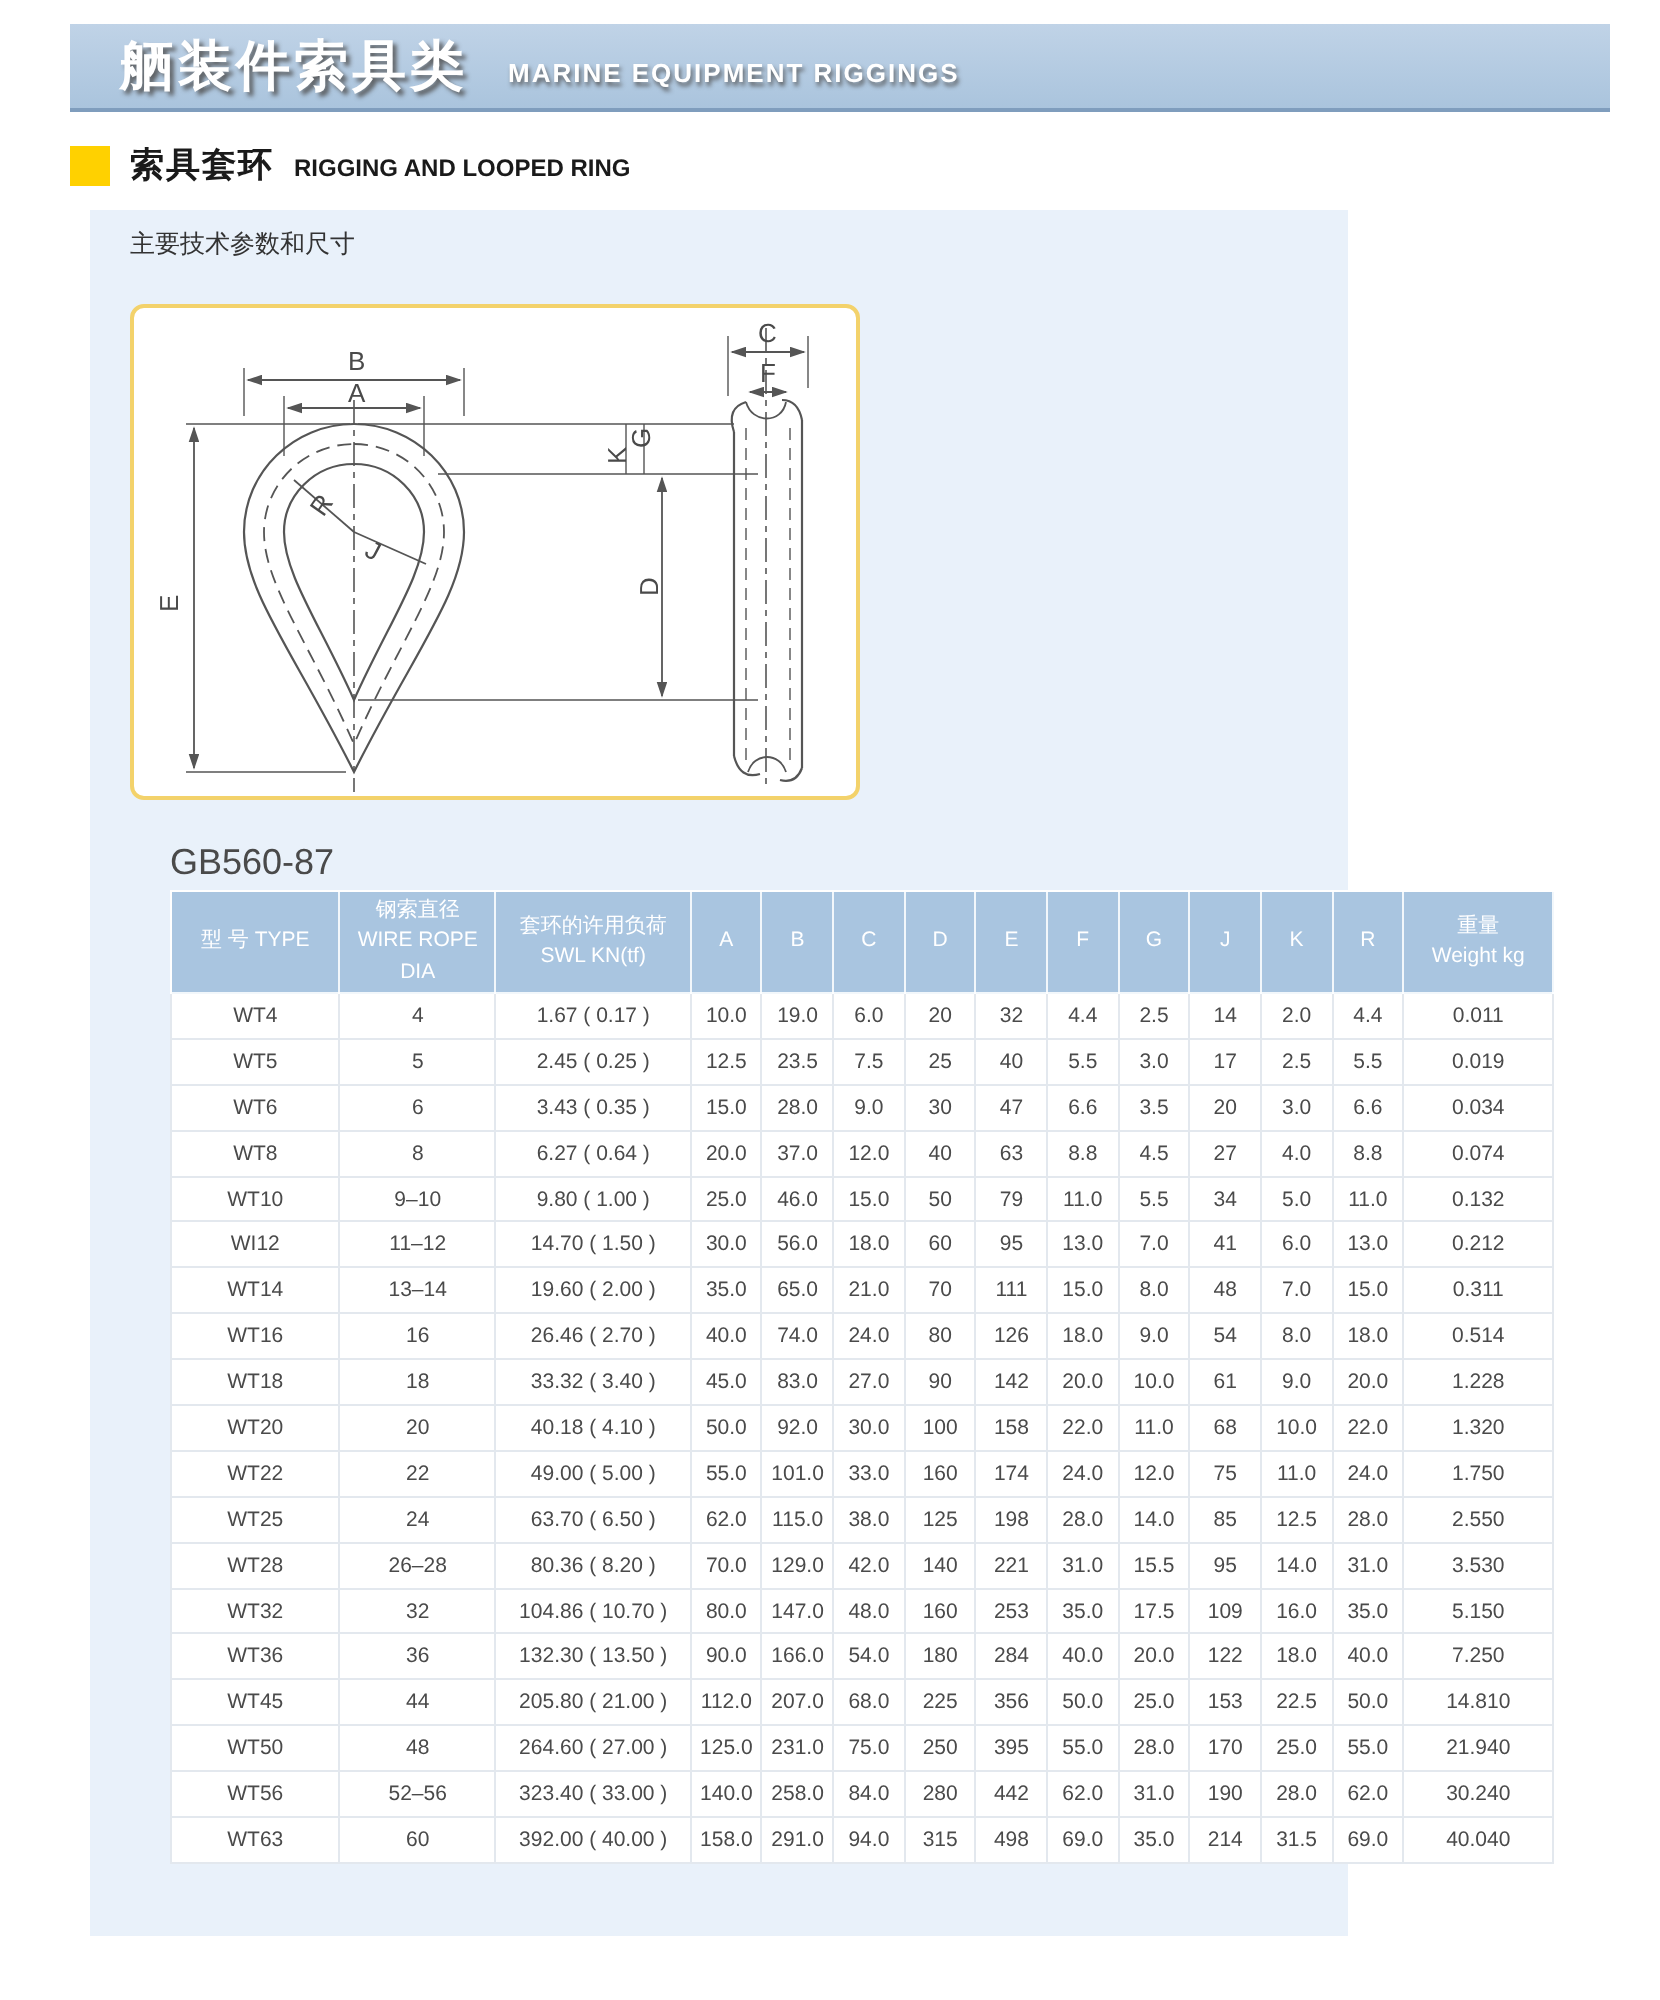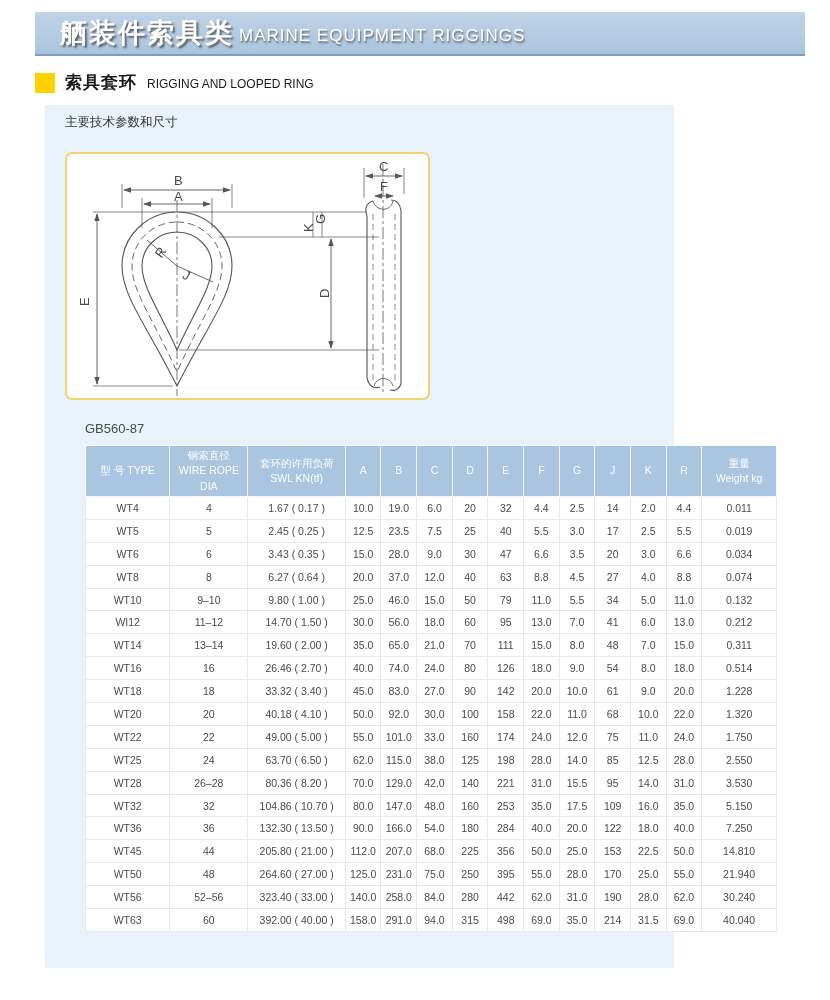--- a/index.html
+++ b/index.html
@@ -5,53 +5,53 @@
   html,body{margin:0;padding:0;}
   body{
     position:relative;width:830px;height:1000px;background:#ffffff;
     font-family:"Liberation Sans", sans-serif;overflow:hidden;
   }
   
   .header-bar{
     position:absolute;left:35px;top:12px;width:770px;height:44px;
     background:linear-gradient(#c0d3e7,#aac4dd);
     border-bottom:2px solid #7f9dbd;
-    display:flex;align-items:center;padding-left:25px;box-sizing:border-box;gap:5px;
+    display:flex;align-items:center;padding-left:25px;box-sizing:border-box;gap:20px;
   }
   .header-zh{
     font-size:27px;font-weight:bold;color:#ffffff;letter-spacing:2px;
     text-shadow:2px 2px 2px rgba(80,80,80,.85);
   }
   .header-en{
-    font-size:17px;font-weight:normal;color:#ffffff;letter-spacing:1px;
+    font-size:13px;font-weight:bold;color:#ffffff;letter-spacing:1px;
     text-shadow:1px 2px 2px rgba(80,80,80,.85);padding-top:6px;
   }
   
   .section-row{
     position:absolute;left:35px;top:71px;display:flex;align-items:center;gap:10px;
   }
   .bullet{width:20px;height:20px;background:#ffd100;}
   .section-zh{font-size:17px;font-weight:bold;color:#1a1a1a;letter-spacing:1px;}
-  .section-en{font-size:12px;font-weight:normal;color:#1a1a1a;padding-top:3px;}
+  .section-en{font-size:12px;font-weight:bold;color:#1a1a1a;padding-top:3px;}
   
   .panel{
     position:absolute;left:45px;top:105px;width:629px;height:863px;background:#e9f1fa;
   }
   .subtitle{position:absolute;left:20px;top:9px;line-height:1.35;}
   .subtitle-zh{font-size:12.5px;color:#333;display:block;}
   .subtitle-en{font-size:11.5px;color:#4a4a4a;display:block;}
   
   .drawing-box{
     position:absolute;left:20px;top:47px;width:361px;height:244px;
     background:#ffffff;border:2px solid #f3d26b;border-radius:7px;
   }
   .drawing-box svg{display:block;width:100%;height:100%;}
   .dim-label{font-size:13px;fill:#4a4a4a;font-family:"Liberation Sans",sans-serif;}
   
-  .standard{position:absolute;left:40px;top:316px;font-size:13px;color:#4a4a4a;}
+  .standard{position:absolute;left:40px;top:316px;font-size:18px;color:#4a4a4a;}
   
   .riggings-table{
     position:absolute;left:40px;top:340px;width:692px;
     border-collapse:collapse;table-layout:fixed;background:#fff;
   }
   .riggings-table thead th{
     background:#a9c5e0;color:#ffffff;font-weight:normal;
     font-size:10.5px;height:50px;text-align:center;vertical-align:middle;
     border:1px solid rgba(255,255,255,.85);line-height:1.45;padding:0 2px;
   }

